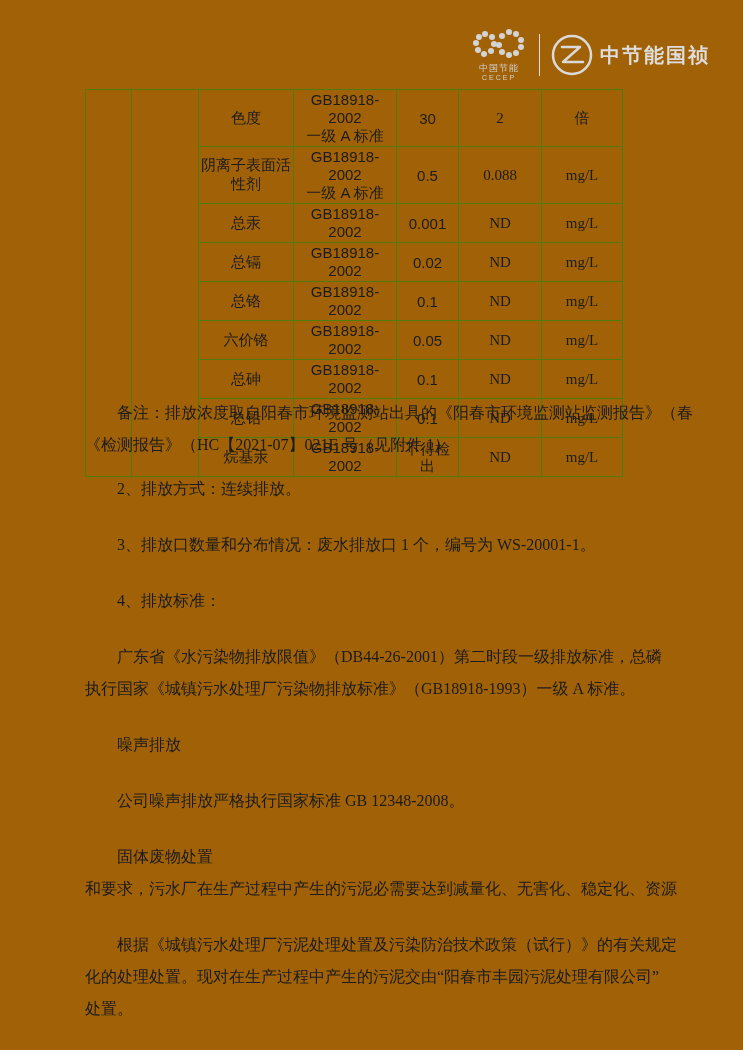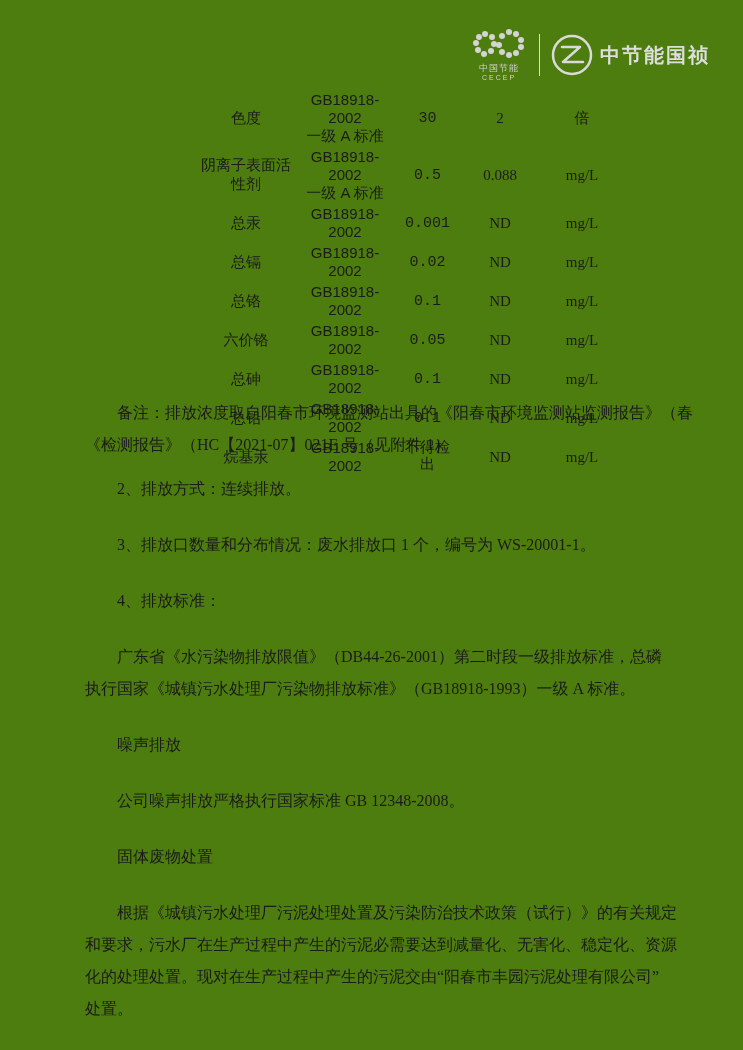--- a/index.html
+++ b/index.html
@@ -1,20 +1,20 @@
 <!DOCTYPE html>
 <html><head>
 <meta charset="utf-8">
 <style>
   html,body{margin:0;padding:0;}
   body{background:#888;}
   .page{
     position:relative;
     width:743px;height:1050px;
-    background:#4d7c0f;
+    background:#a16207;
     overflow:hidden;
     font-family:"Liberation Serif", serif;
     color:#1b1b1b;
   }
 
   
   .logo{
     position:absolute;top:28px;right:33px;
     display:flex;align-items:center;
     color:#d6d6d6;
@@ -38,21 +38,21 @@
     table-layout:fixed;
   }
   table.report td{
     border:1px solid #4d7c0f;
     text-align:center;vertical-align:middle;
     font-size:15px;
     padding:1px 2px;
     overflow:hidden;
   }
   td.std{white-space:pre-line;font-family:"Liberation Sans",sans-serif;font-size:13.5px;line-height:18px;}
-  td.lim{font-family:Liberation Mono, monospace;font-size:14px;line-height:17px;margin-left:9px;}
+  td.lim{font-family:Liberation Sans, sans-serif;font-size:14px;line-height:17px;margin-left:9px;}
   td.meas,td.unit{font-family:"Liberation Serif",serif;font-size:14px;}
   tr.r-tall1 td{height:38px;}
   tr.r-tall2 td{height:40px;}
   tr.r-std td{height:27px;}
   tr.r-last td{height:34px;}
 
   
   .bodytext{
     position:absolute;left:85px;top:373px;width:575px;
     font-size:16px;line-height:32px;
@@ -192,20 +192,20 @@
     <div class="line indent">备注：排放浓度取自阳春市环境监测站出具的《阳春市环境监测站监测报告》（春</div>
     <div class="line">《检测报告》（HC【2021-07】021E 号（见附件 1）</div>
     <div class="line indent gap">2、排放方式：连续排放。</div>
     <div class="line indent">3、排放口数量和分布情况：废水排放口 1 个，编号为 WS-20001-1。</div>
     <div class="line indent">4、排放标准：</div>
     <div class="line indent">广东省《水污染物排放限值》（DB44-26-2001）第二时段一级排放标准，总磷</div>
     <div class="line">执行国家《城镇污水处理厂污染物排放标准》（GB18918-1993）一级 A 标准。</div>
     <div class="line indent">噪声排放</div>
     <div class="line indent">公司噪声排放严格执行国家标准 GB 12348-2008。</div>
     <div class="line indent">固体废物处置</div>
+    <div class="line">和要求，污水厂在生产过程中产生的污泥必需要达到减量化、无害化、稳定化、资源</div>
     <div class="line indent">根据《城镇污水处理厂污泥处理处置及污染防治技术政策（试行）》的有关规定</div>
-    <div class="line">和要求，污水厂在生产过程中产生的污泥必需要达到减量化、无害化、稳定化、资源</div>
     <div class="line">化的处理处置。现对在生产过程中产生的污泥交由“阳春市丰园污泥处理有限公司”</div>
     <div class="line">处置。</div>
     <div class="line heading">三、防治污染设施的建设和运行情况</div>
   </div>
 
 </div>
 
 </body></html>

